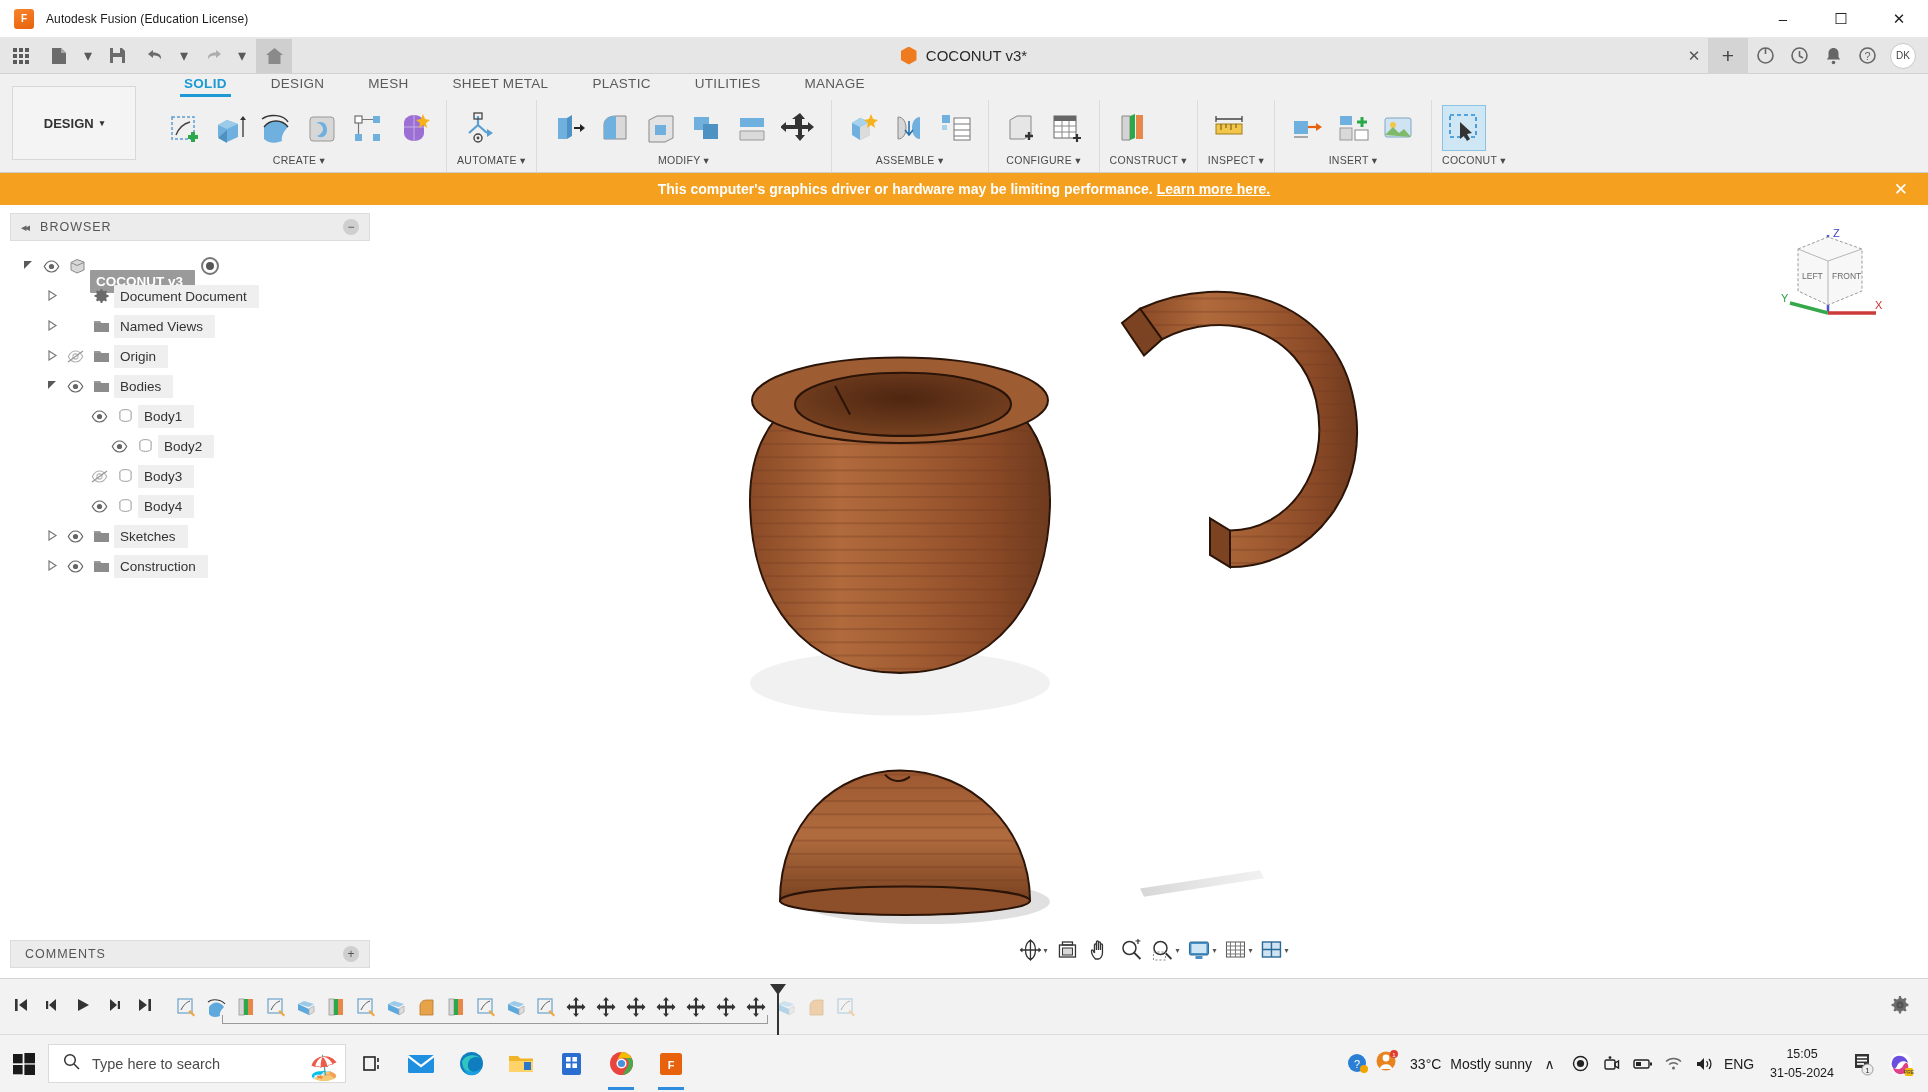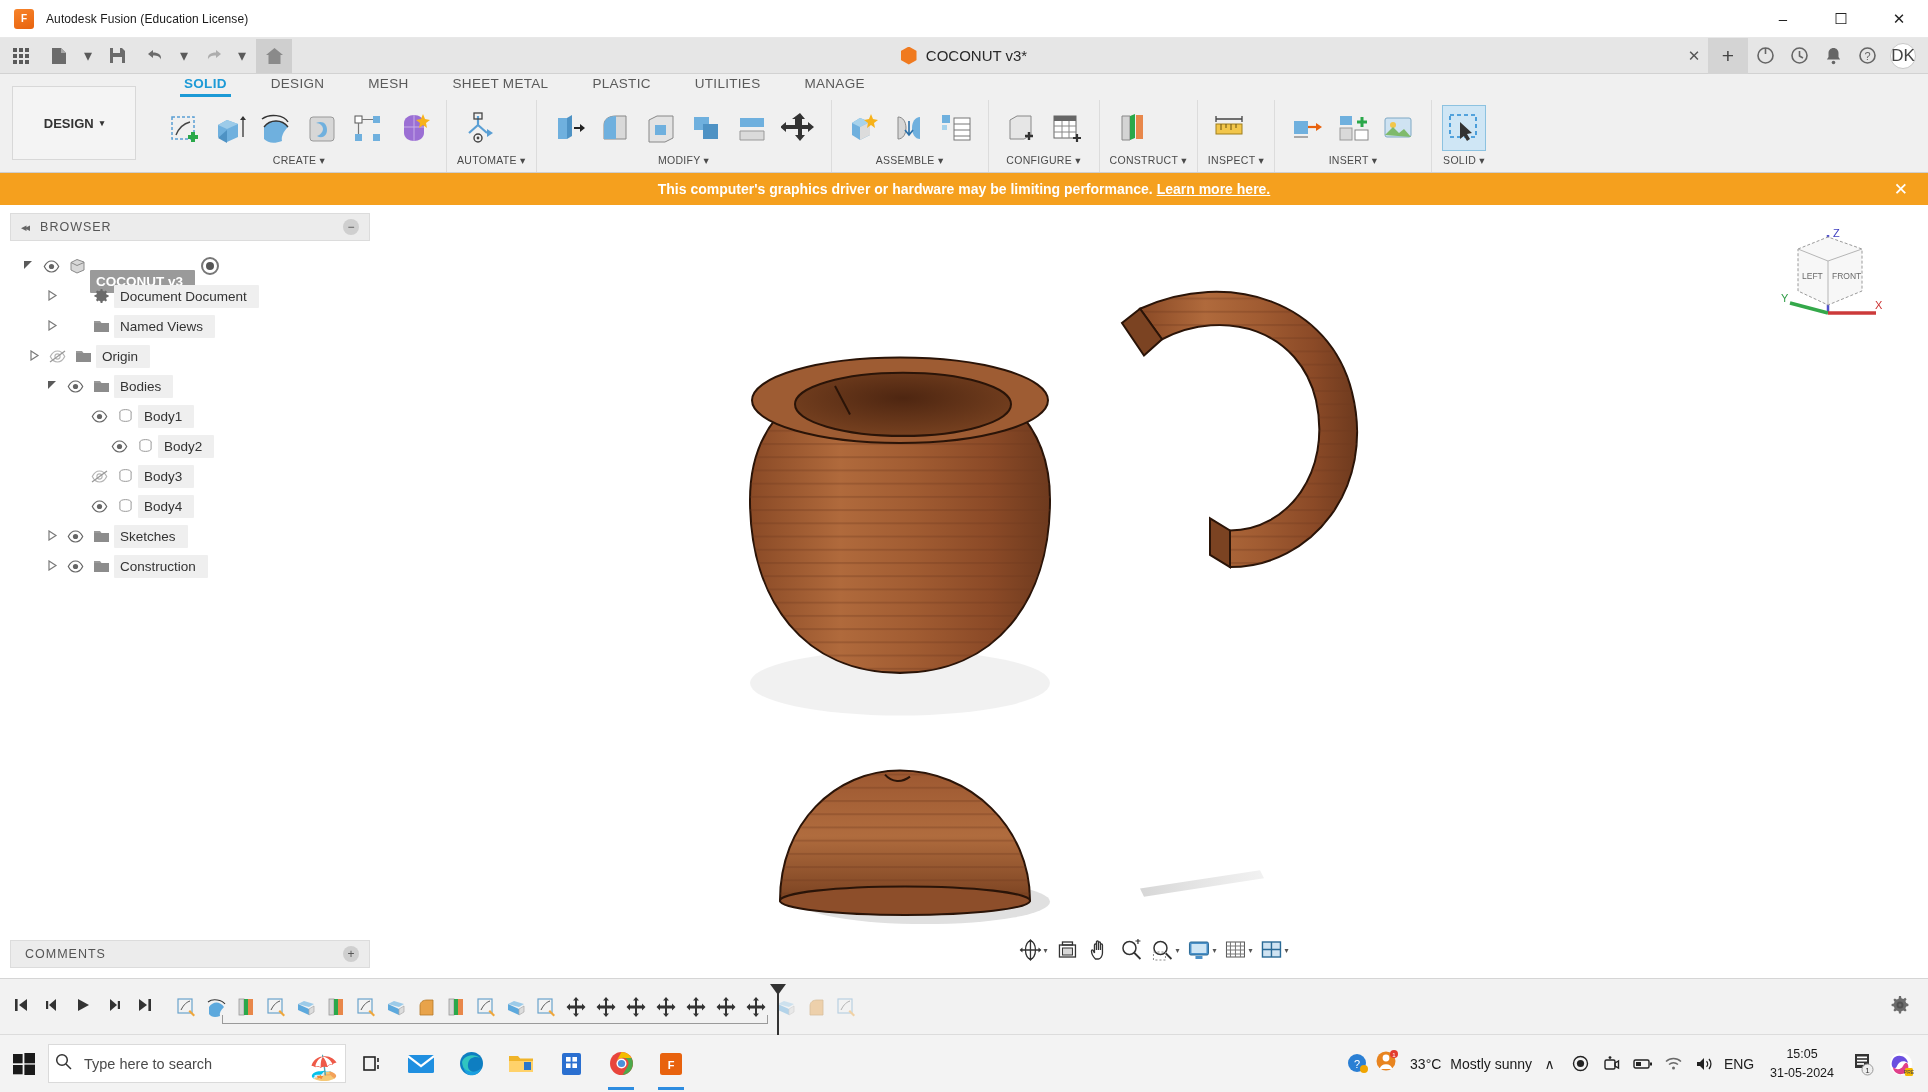--- a/index.html
+++ b/index.html
@@ -33,21 +33,21 @@
              clip-path:polygon(50% 0,100% 25%,100% 75%,50% 100%,0 75%,0 25%); }
   .doc-title { font-size:15px; color:#2a2a2a; }
   .qab-right { position:absolute; right:0; display:flex; align-items:center; height:36px; }
   .qr-x { width:28px; text-align:center; color:#555; font-size:15px; }
   .qr-plus { width:40px; height:36px; background:#d4d4d4; display:flex;
              align-items:center; justify-content:center; color:#444; font-size:21px; }
   .qr-ic { width:34px; height:36px; display:flex; align-items:center;
            justify-content:center; color:#555; }
   .avatar { width:26px; height:26px; border-radius:50%; background:#fff;
             border:1px solid #c8c8c8; display:flex; align-items:center;
-            justify-content:center; font-size:17px; color:#444; margin:0 12px 0 6px; }
+            justify-content:center; font-size:10px; color:#444; margin:0 12px 0 6px; }
 
   
   .ribbon { background:#f0f0f0; flex:0 0 99px; display:flex; position:relative;
             border-bottom:1px solid #cfcfcf; }
   .design-box { width:124px; margin:12px 8px 12px 12px; border:1px solid #d8d8d8;
                 background:#f4f4f4; display:flex; align-items:center;
                 justify-content:center; font-size:13px; color:#333; font-weight:600; }
   .ribbon-right { flex:1; display:flex; flex-direction:column; }
   .tabrow { height:26px; display:flex; align-items:flex-start; padding-left:18px; gap:0; }
   .tab { font-size:13.5px; color:#5a5a5a; padding:2px 22px 0; position:relative;
@@ -128,21 +128,21 @@
   .tl-bar { position:absolute; left:222px; right:1160px; bottom:10px; height:9px;
             border-left:1px solid #9a9a9a; border-right:1px solid #9a9a9a;
             border-bottom:1px solid #9a9a9a; }
   .tl-gear { position:absolute; right:18px; color:#444; }
 
   
   .taskbar { flex:0 0 57px; background:#f3f3f3; display:flex; align-items:center;
              border-top:1px solid #dcdcdc; }
   .start { width:48px; display:flex; align-items:center; justify-content:center; }
   .search { width:298px; height:39px; background:#fff; border:1px solid #dadada;
-            display:flex; align-items:center; padding-left:6px; gap:12px;
+            display:flex; align-items:center; padding-left:14px; gap:12px;
             position:relative; }
   .search-ph { font-size:14.5px; color:#4a4a4a; }
   .search-art { position:absolute; right:6px; bottom:0; font-size:24px; }
   .tb-ic { width:50px; height:57px; display:flex; align-items:center;
            justify-content:center; position:relative; }
   .tb-ic.active:after { content:""; position:absolute; bottom:2px; left:12px;
                         right:12px; height:3px; background:#2d8ce0; }
   .tray { margin-left:auto; display:flex; align-items:center; gap:4px;
           padding-right:10px; }
   .weather { display:flex; align-items:center; gap:9px; font-size:14px; color:#1a1a1a; }
@@ -484,21 +484,21 @@
         </div>
         <div class="panel">
           <div class="panel-icons">
             <div class="ic sel">
               <svg width="36" height="34" viewBox="0 0 36 34">
                 <rect x="4" y="4" width="26" height="22" fill="none" stroke="#2a8cd4" stroke-width="1.6" stroke-dasharray="4 3"></rect>
                 <path d="M14 11l12 11-5 1 3 5-3 2-3-5-4 3z" fill="#333"></path>
               </svg>
             </div>
           </div>
-          <div class="panel-label">SOLID ▾</div>
+          <div class="panel-label">COCONUT ▾</div>
         </div>
       </div>
   </div>
 </div>
 
 <div class="banner">
   <div class="banner-text">
     <span>This computer's graphics driver or hardware may be limiting performance.</span>
     <a href="#">Learn more here.</a>
   </div>
@@ -560,21 +560,21 @@
           <span style="display: inline-flex; align-items: center;">
             <span class="tico" style="display: inline-flex; vertical-align: middle;">
               <svg width="17" height="14" viewBox="0 0 17 14">
                 <path d="M1 2h6l1.5 2H16v9H1z" fill="#9a9a9a"></path>
                 <rect x="1" y="4" width="15" height="9" fill="#8c8c8c"></rect>
               </svg>
             </span>
             <span class="tlabel">Named Views</span>
           </span>
         </div>
-        <div class="trow" style="padding-left: 24px;">
+        <div class="trow" style="padding-left: 42px;">
           <span class="twist"><svg width="11" height="11" viewBox="0 0 11 11">
               <path d="M2 1l7 4.5L2 10z" fill="none" stroke="#7a7a7a" stroke-width="1.2"></path>
             </svg></span>
           <span class="eye">
             <svg width="17" height="13" viewBox="0 0 17 13">
               <path d="M8.5 1C4 1 1.3 6.5 1.3 6.5S4 12 8.5 12 15.7 6.5 15.7 6.5 13 1 8.5 1z" fill="none" stroke="#b5b5b5" stroke-width="1.2"></path>
               <circle cx="8.5" cy="6.5" r="2.6" fill="none" stroke="#b5b5b5" stroke-width="1.1"></circle>
               <line x1="1" y1="12" x2="16" y2="1" stroke="#999" stroke-width="1.3"></line>
             </svg>
           </span>

